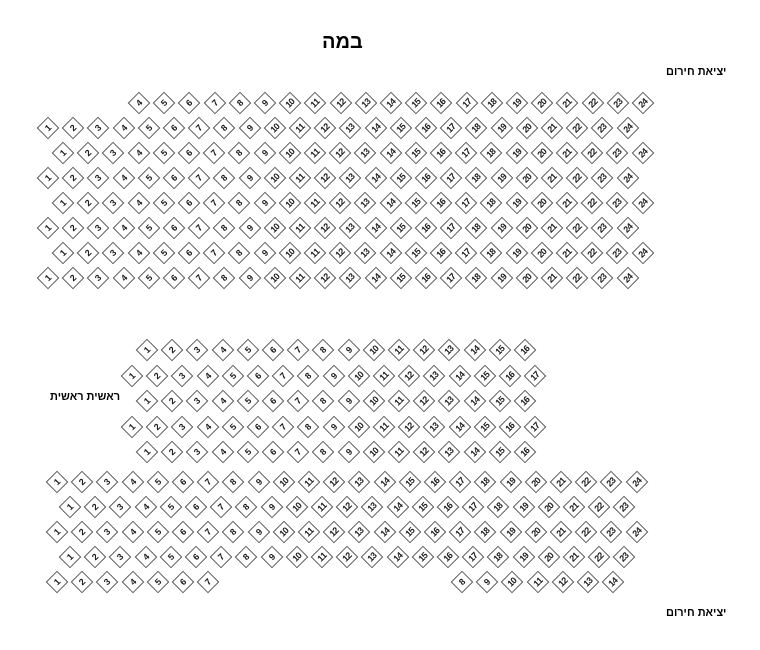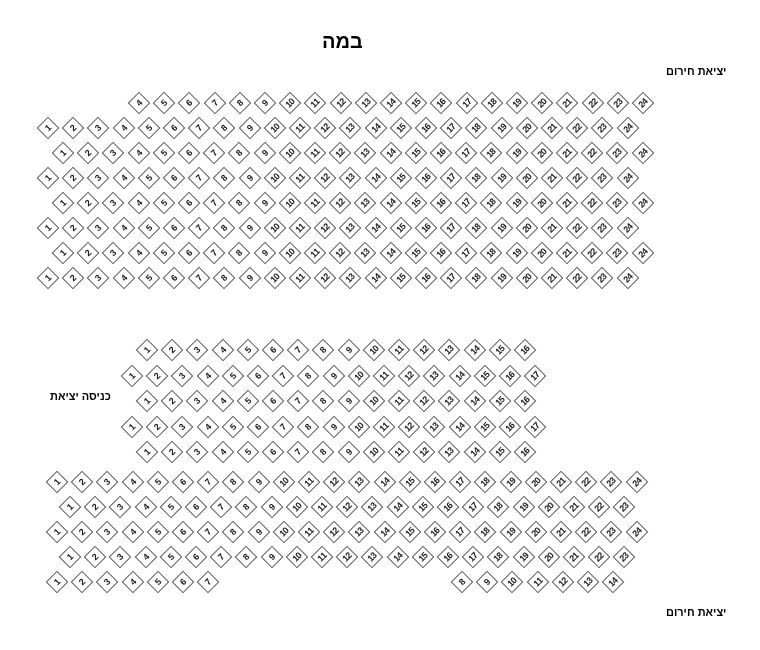--- a/index.html
+++ b/index.html
@@ -29,21 +29,21 @@
   }
 </style>
 </head>
 <body>
 
 <div class="stage-area">
   <div class="title" dir="rtl">במה</div>
 
   <div class="label label-exit-top" dir="rtl">יציאת חירום</div>
 
-  <div class="label label-entrance" dir="rtl">כניסה יציאת</div>
+  <div class="label label-entrance" dir="rtl">ראשית ראשית</div>
 
   <div class="label label-exit-bottom" dir="rtl">יציאת חירום</div>
 
   <div id="seat-map">
       <div class="seat" style="left: 131px; top: 95px;">
         <span>4</span>
       </div>
       <div class="seat" style="left: 156.2px; top: 95px;">
         <span>5</span>
       </div>

